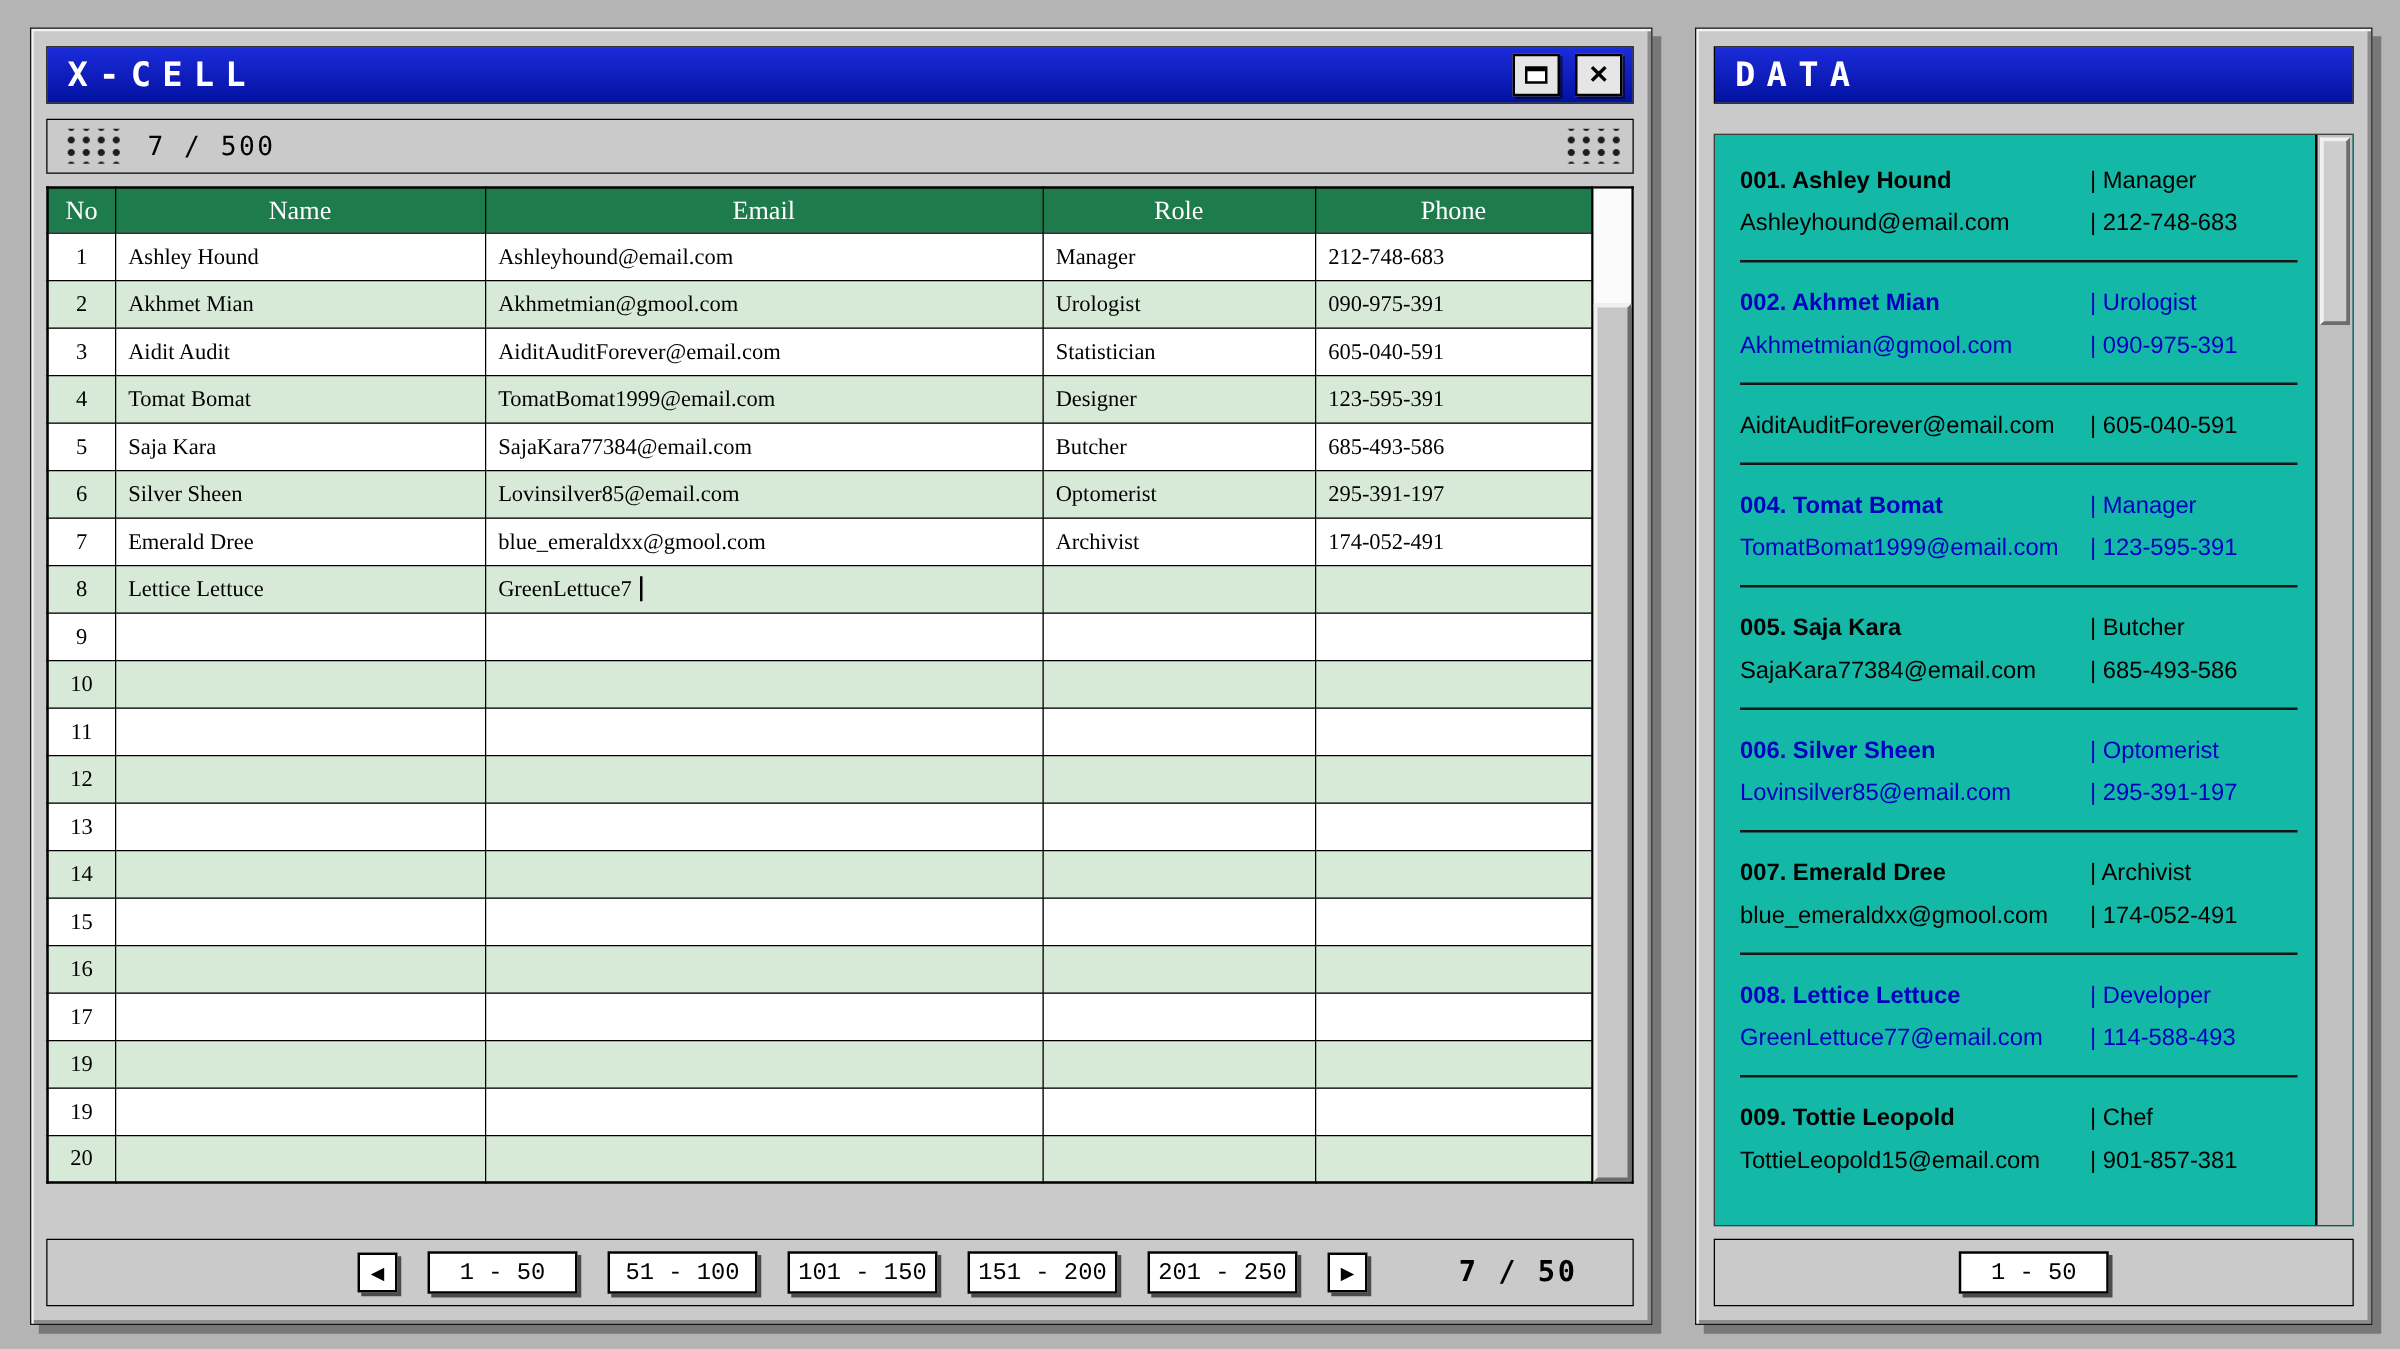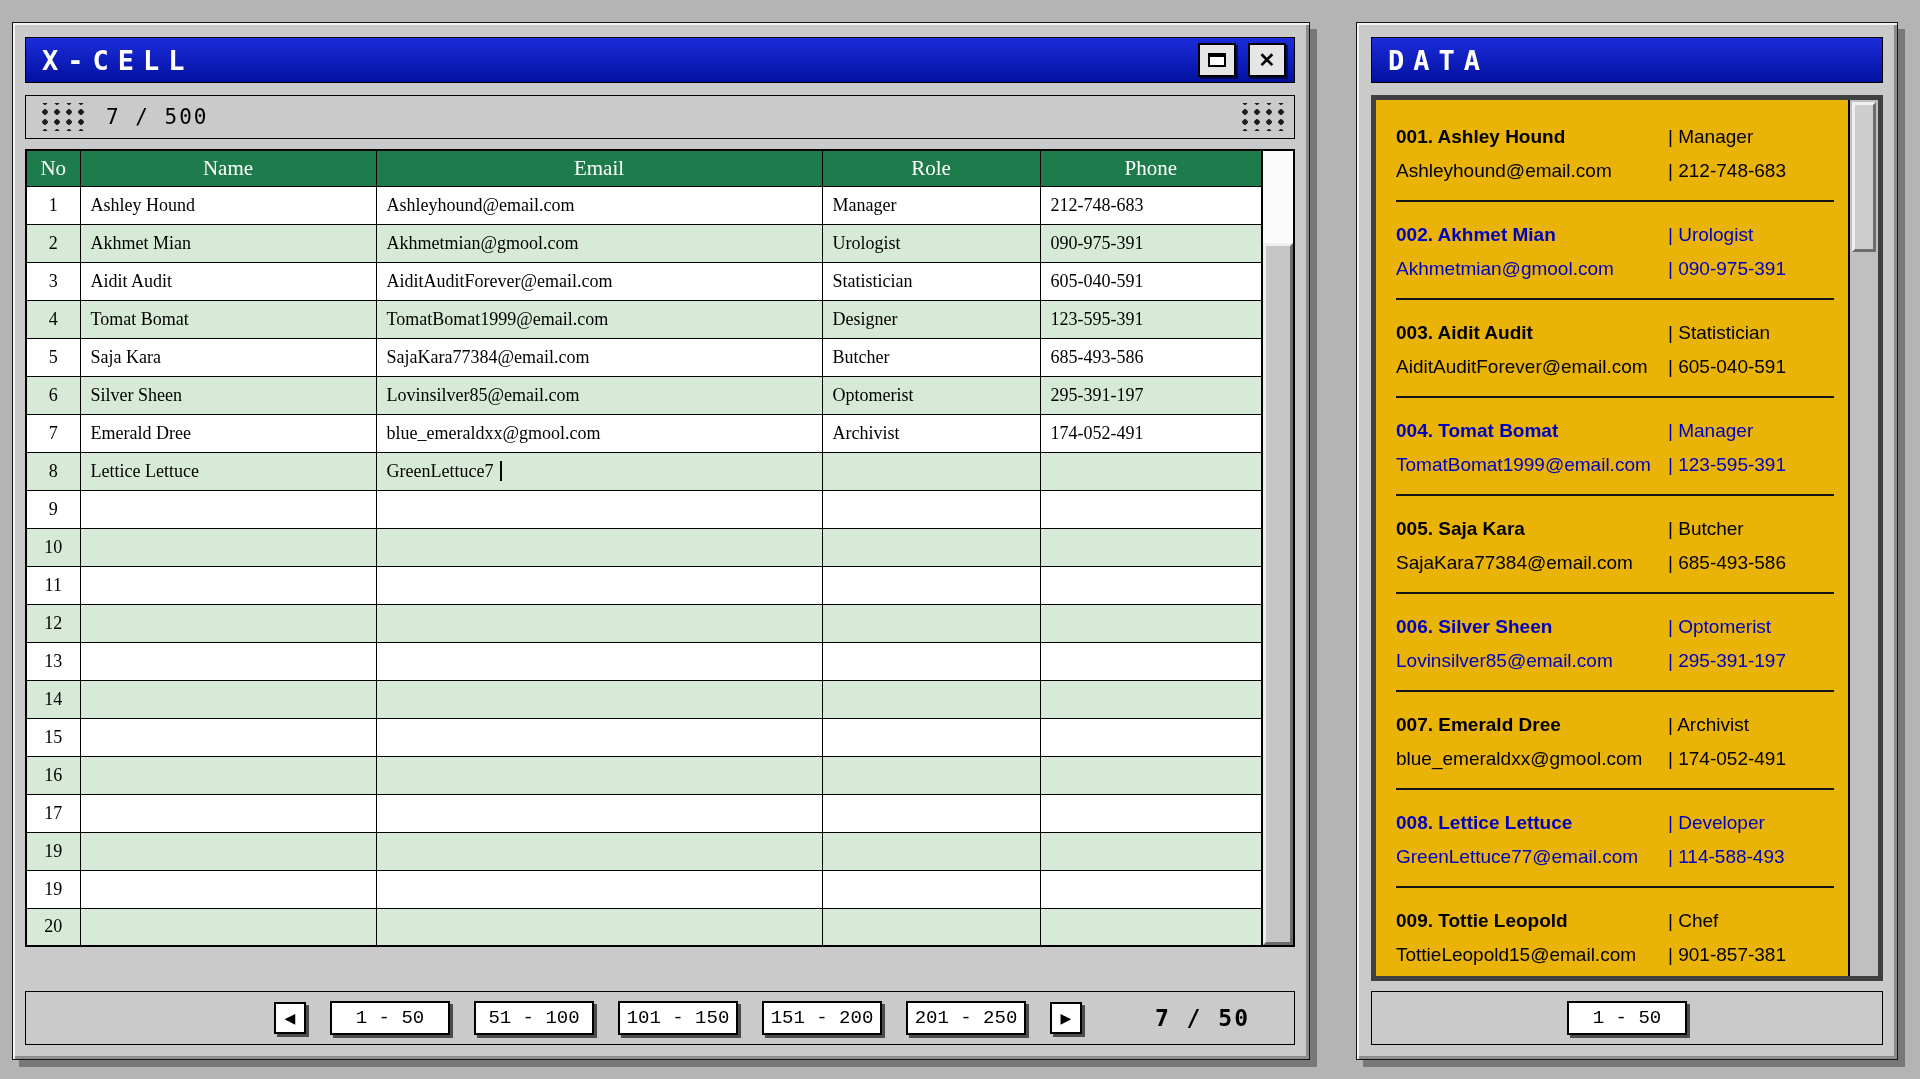--- a/index.html
+++ b/index.html
@@ -2,21 +2,21 @@
 <html><head>
 <meta charset="utf-8">
 <style>
   * { box-sizing: border-box; margin: 0; padding: 0; }
   html, body { width: 1920px; height: 1079px; overflow: hidden; }
   body { background: #b4b4b4; font-family: "Liberation Sans", sans-serif; position: relative; }
 
   .window { position: absolute; top: 22px; height: 1038px; background: #cacaca; border: 1px solid #141414;
             box-shadow: inset 2px 2px 0 #f2f2f2, inset -3px -3px 0 #8c8c8c, 7px 7px 0 rgba(30,30,30,0.40);
             padding: 14px; display: flex; flex-direction: column; overflow: hidden; }
-  #xcell-window { left: 12px; width: 1298px; padding-left: 12px; }
+  #xcell-window { left: 24px; width: 1298px; padding-left: 12px; }
   #data-window  { left: 1356px; width: 542px; }
 
   .titlebar { height: 46px; flex: none; background: linear-gradient(180deg, #1c2cda 0%, #0211a0 100%);
               border: 1px solid #000; display: flex; align-items: center; padding: 0 8px 0 16px; }
   .title-text { color: #fff; font-family: "DejaVu Sans Mono", monospace; font-weight: bold;
                 font-size: 27px; letter-spacing: 9px; }
   .tb-buttons { margin-left: auto; display: flex; gap: 12px; }
   .tb-btn { width: 38px; height: 34px; background: #e6e6e6; border: 2px solid #000;
             box-shadow: 2px 2px 0 rgba(0,0,0,0.55); display: flex; align-items: center; justify-content: center; cursor: pointer; }
   .max-glyph { width: 18px; height: 14px; border: 2px solid #000; border-top-width: 4px; background: #fff; }
@@ -48,21 +48,21 @@
   .bottombar { margin-top: auto; height: 54px; flex: none; border: 1px solid #000; display: flex; align-items: center; }
   .page-group { display: flex; align-items: center; gap: 24px; margin-left: 248px; }
   .nav-btn { width: 32px; height: 32px; background: #fff; border: 2px solid #000; box-shadow: 3px 3px 0 #4c4c4c;
              display: flex; align-items: center; justify-content: center; font-size: 14px; cursor: pointer; }
   .page-btn { width: 120px; height: 34px; background: #fff; border: 2px solid #000; box-shadow: 3px 3px 0 #4c4c4c;
               font-family: Liberation Mono, monospace; font-size: 19px;
               display: flex; align-items: center; justify-content: center; cursor: pointer; }
   .page-status { margin-left: auto; margin-right: 44px; font-family: "DejaVu Sans Mono", monospace;
                  font-weight: bold; font-size: 23px; letter-spacing: 2px; }
 
-  .data-content { margin-top: 12px; flex: 1; border: 5px solid #404040; background: #eab308; display: flex; overflow: hidden; }
+  .data-content { margin-top: 24px; flex: 1; border: 1px solid #404040; background: #14b8a6; display: flex; overflow: hidden; }
   .entry-list { flex: 1; overflow: hidden; padding-top: 20px; }
   .entry { padding: 0 14px 0 20px; color: #000; }
   .entry.blue { color: #0000bf; }
   .entry-line { display: flex; align-items: center; height: 34px; font-size: 19px; }
   .entry-line.name-line .entry-left { font-weight: bold; }
   .entry-right { flex: none; width: 166px; margin-left: auto; }
   .entry-sep { border-bottom: 2px solid #161616; margin: 12px 0 16px 0; }
   .data-scrollbar { width: 30px; flex: none; border-left: 2px solid #000; background: #c0c0c0; position: relative; }
   .data-thumb { position: absolute; top: 2px; left: 2px; right: 2px; height: 150px; background: #cdcdcd;
                 border: 3px solid; border-color: #f0f0f0 #6c6c6c #6c6c6c #f0f0f0; }
@@ -300,24 +300,20 @@
             <span class="entry-left">002. Akhmet Mian</span>
             <span class="entry-right">| Urologist</span>
           </div>
           <div class="entry-line email-line">
             <span class="entry-left">Akhmetmian@gmool.com</span>
             <span class="entry-right">| 090-975-391</span>
           </div>
           <div class="entry-sep"></div>
         </div>
         <div class="entry">
-          <div class="entry-line name-line">
-            <span class="entry-left">003. Aidit Audit</span>
-            <span class="entry-right">| Statistician</span>
-          </div>
           <div class="entry-line email-line">
             <span class="entry-left">AiditAuditForever@email.com</span>
             <span class="entry-right">| 605-040-591</span>
           </div>
           <div class="entry-sep"></div>
         </div>
         <div class="entry blue">
           <div class="entry-line name-line">
             <span class="entry-left">004. Tomat Bomat</span>
             <span class="entry-right">| Manager</span>

